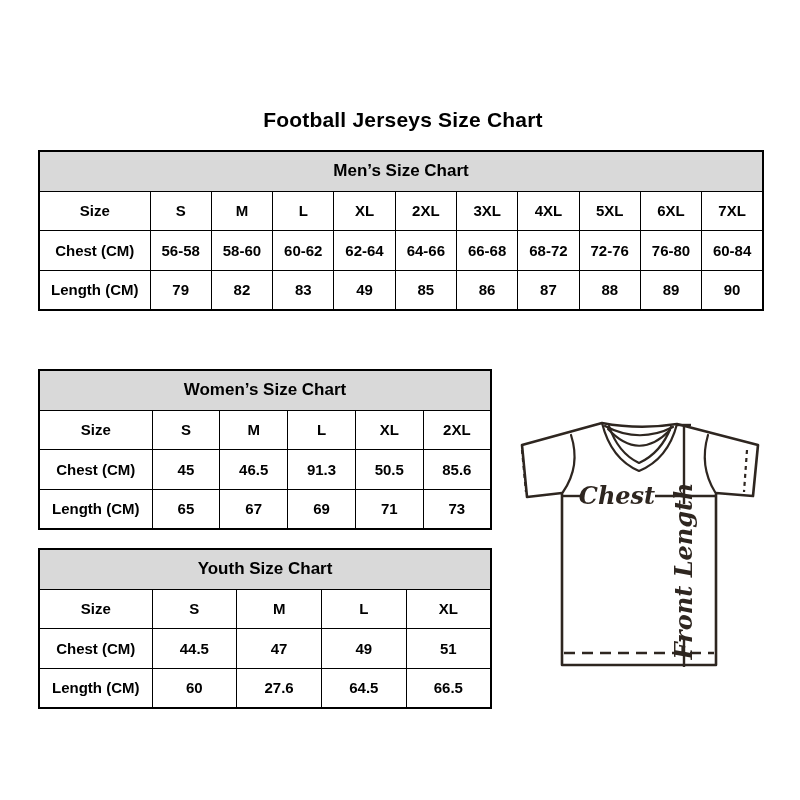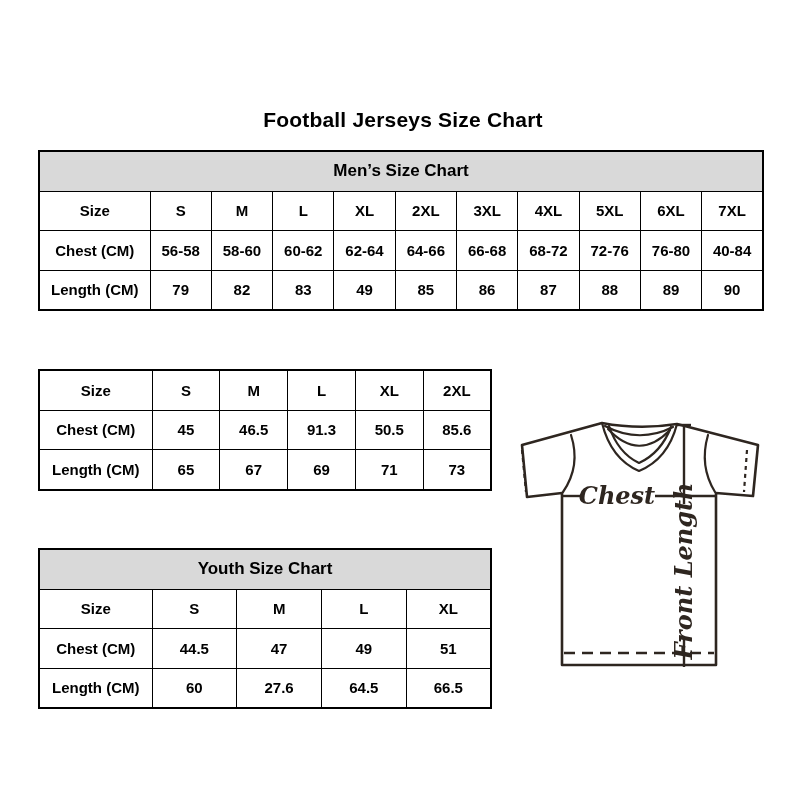--- a/index.html
+++ b/index.html
@@ -79,21 +79,21 @@
     <td>Chest (CM)</td>
     <td>56-58</td>
     <td>58-60</td>
     <td>60-62</td>
     <td>62-64</td>
     <td>64-66</td>
     <td>66-68</td>
     <td>68-72</td>
     <td>72-76</td>
     <td>76-80</td>
-    <td>40-84</td>
+    <td>60-84</td>
   </tr>
   <tr>
     <td>Length (CM)</td>
     <td>79</td>
     <td>82</td>
     <td>83</td>
     <td>49</td>
     <td>85</td>
     <td>86</td>
     <td>87</td>
@@ -107,20 +107,23 @@
 <table class="tbl womens">
   <colgroup>
       <col class="c0">
       <col>
       <col>
       <col>
       <col>
       <col>
     </colgroup>
   <tbody>
+      <tr>
+    <th class="section" colspan="6">Women’s Size Chart</th>
+  </tr>
   <tr>
     <td>Size</td>
     <td>S</td>
     <td>M</td>
     <td>L</td>
     <td>XL</td>
     <td>2XL</td>
   </tr>
   <tr>
     <td>Chest (CM)</td>

